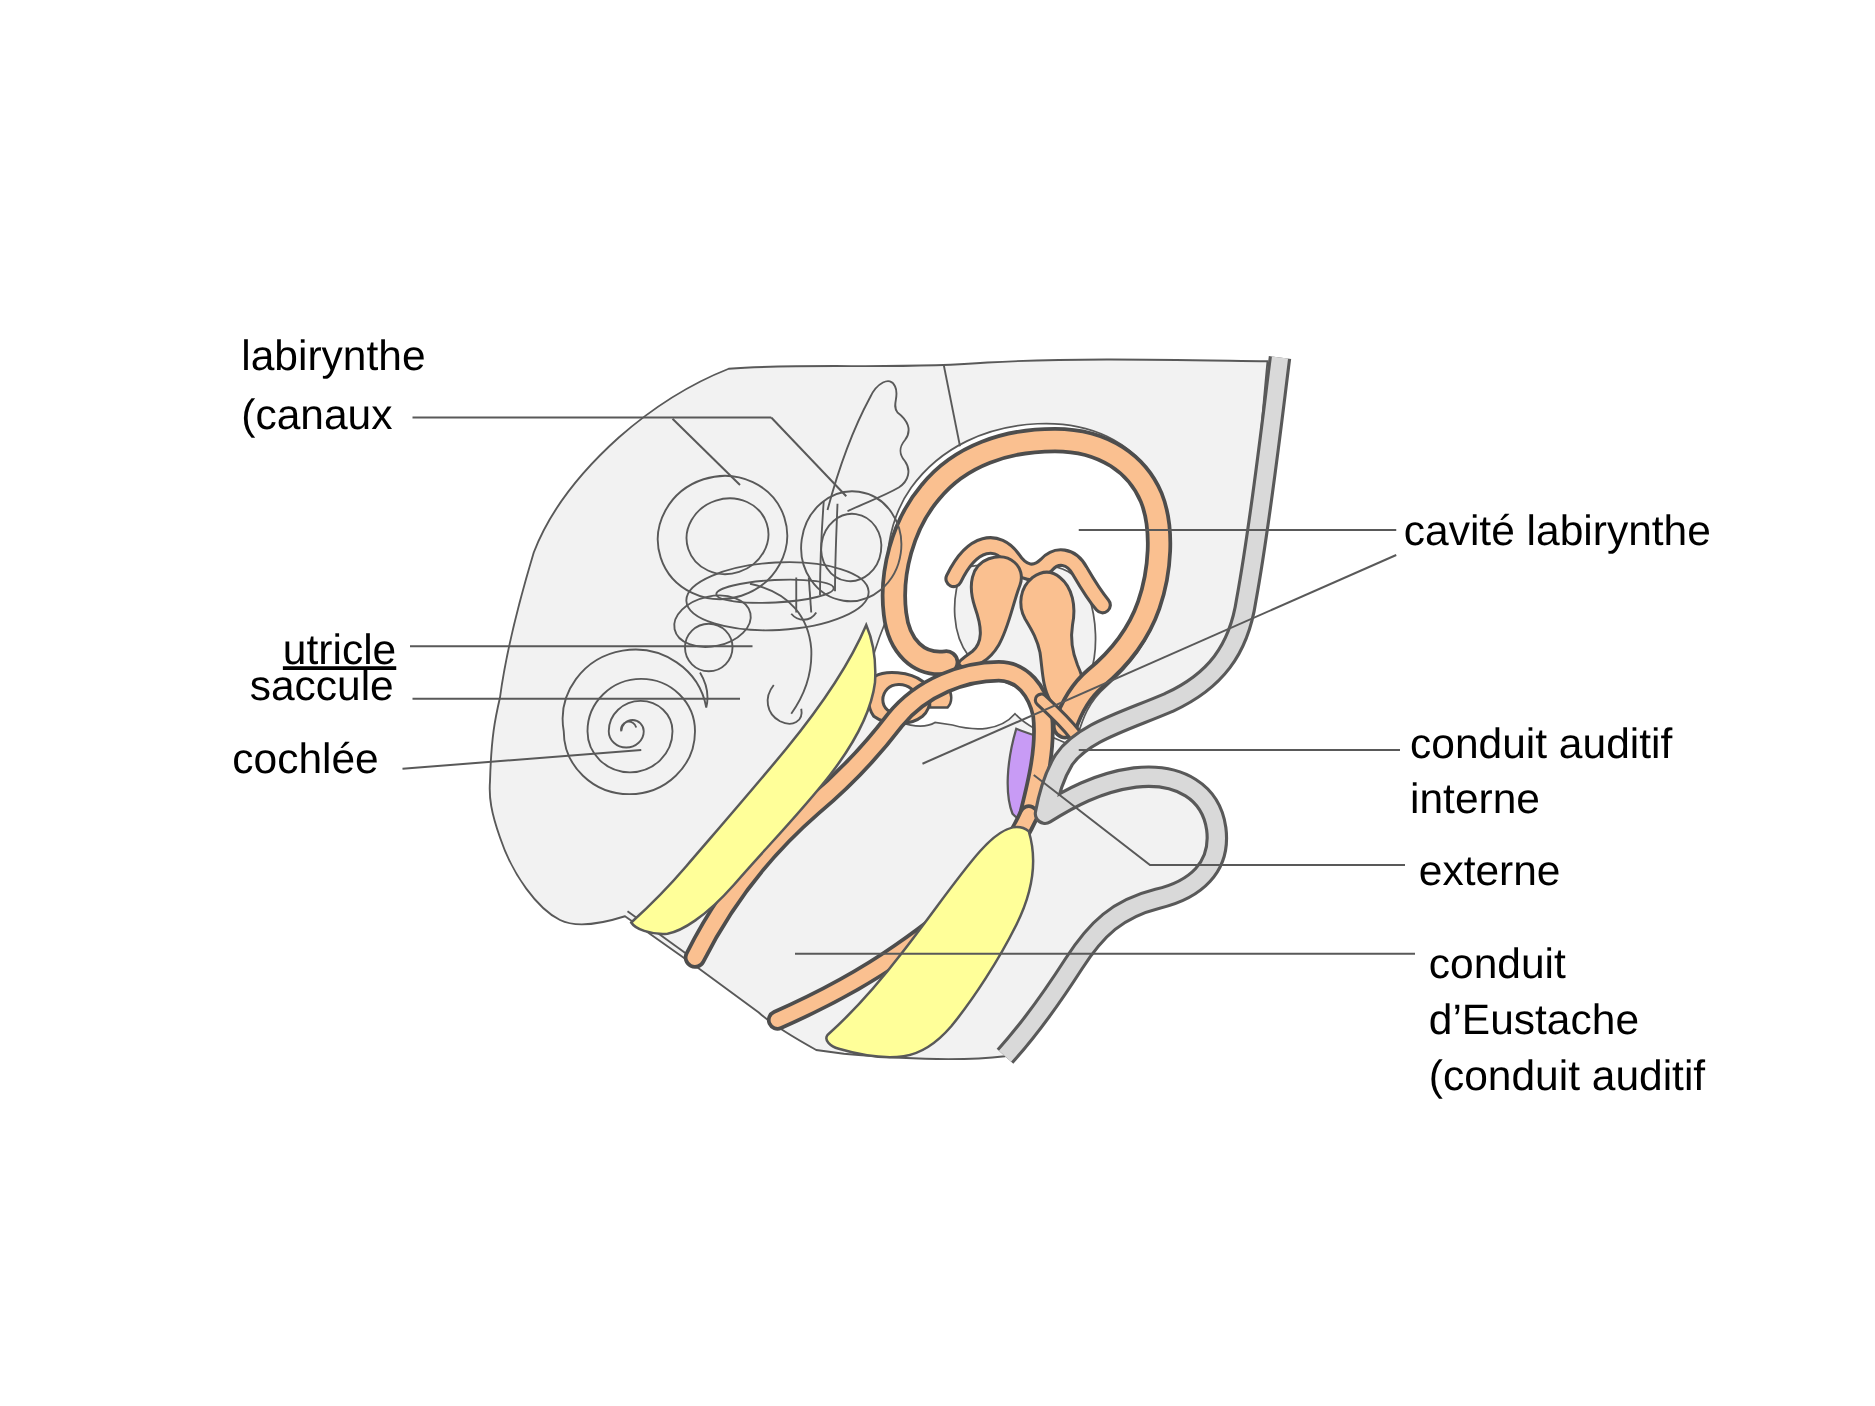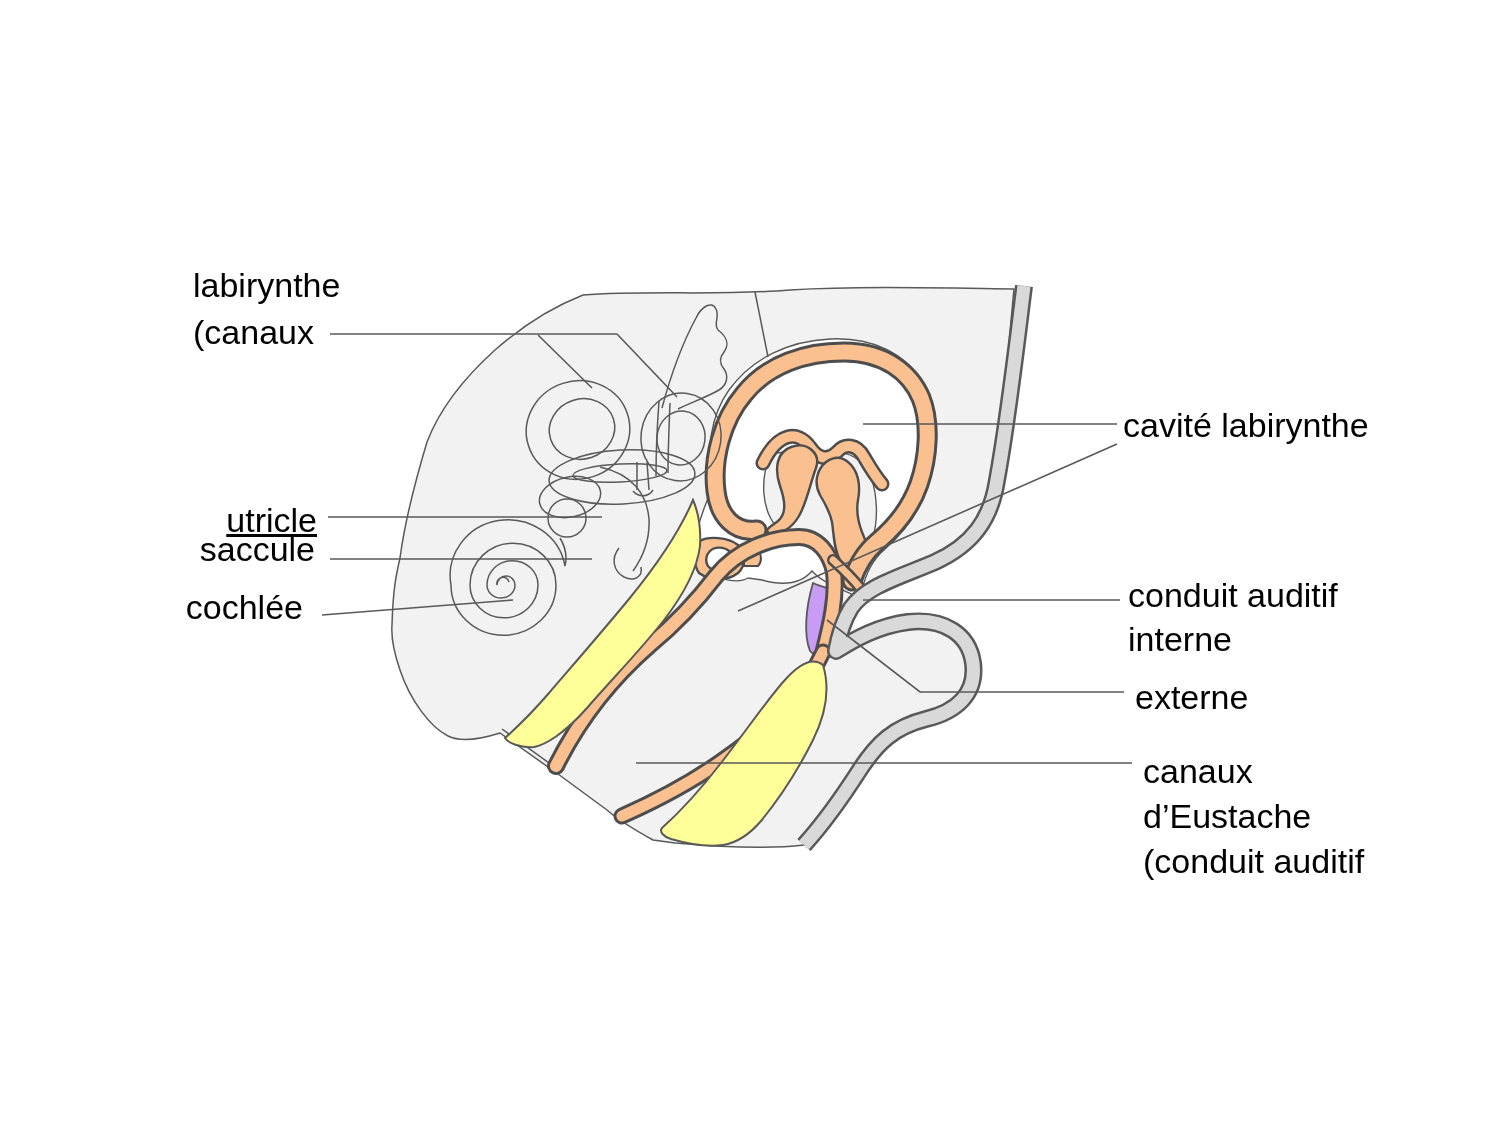--- a/index.html
+++ b/index.html
@@ -195,19 +195,19 @@
   <div class="lbl" style="left:1123px;top:405px;">cavité labirynthe</div>
 
   <div class="lbl lh44" style="left:1128px;top:573px;">
     <span class="ln">conduit auditif</span>
     <span class="ln">interne</span>
   </div>
 
   <div class="lbl" style="left:1135px;top:677px;">externe</div>
 
   <div class="lbl lh45" style="left:1143px;top:749px;">
-    <span class="ln">canaux</span>
+    <span class="ln">conduit</span>
     <span class="ln">d’Eustache</span>
     <span class="ln">(conduit auditif</span>
   </div>
 
 
 </div>
 
 </body></html>

